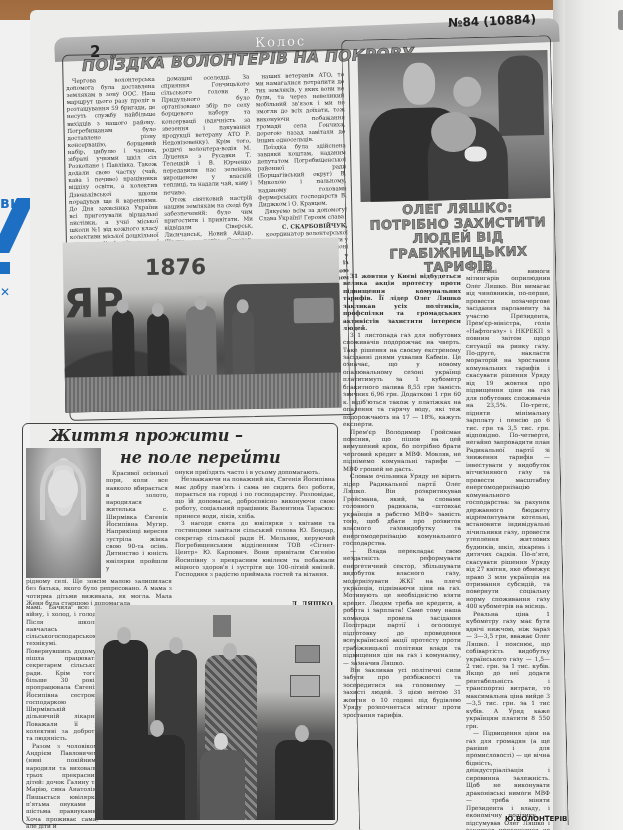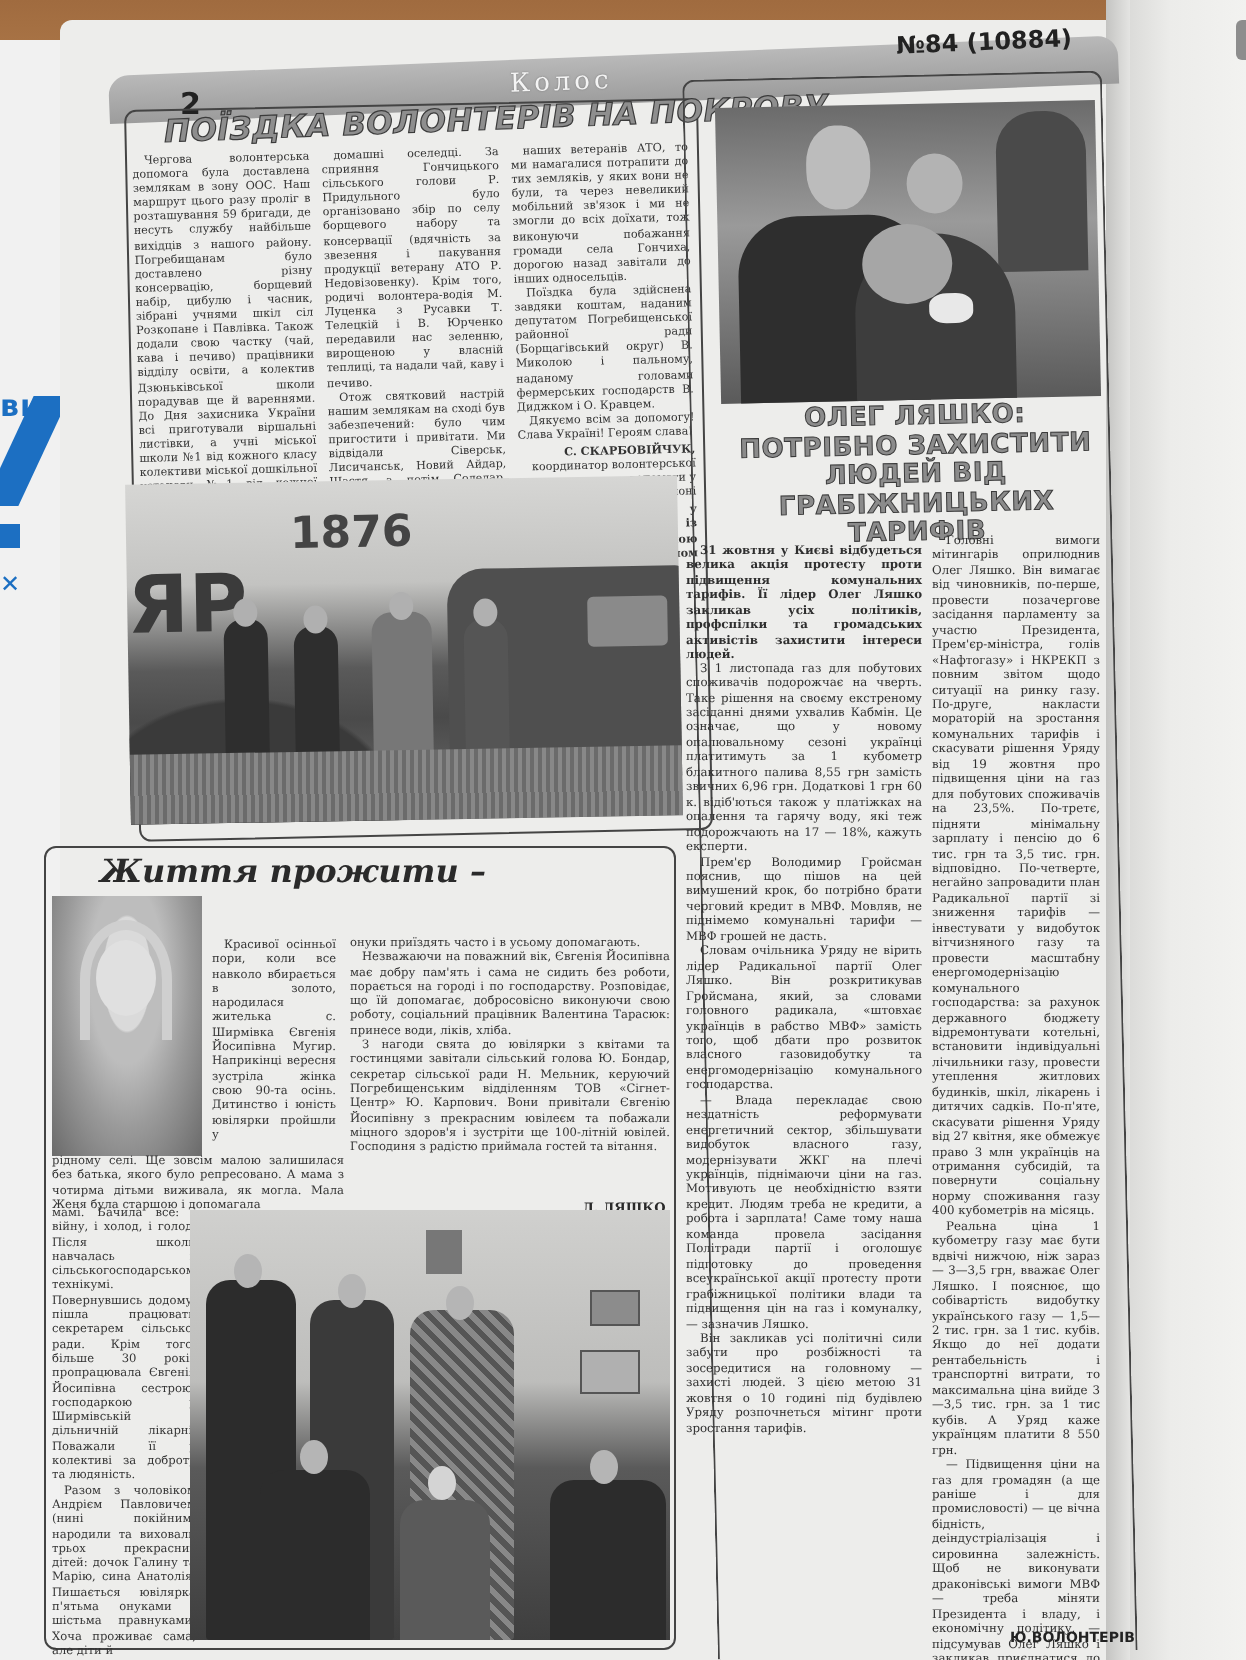--- a/index.html
+++ b/index.html
@@ -258,20 +258,21 @@
   <div class="person" style="left:122px;top:66px;width:30px;background:#777;"></div>
   <div class="head" style="left:131px;top:56px;"></div>
   <div class="person" style="left:168px;top:70px;background:#555;"></div>
   <div class="head" style="left:173px;top:60px;"></div>
   <div class="grass"></div>
 </div>
 
 <div class="a2-box"></div>
 <div class="a2-title">
   <span>Життя прожити –</span>
+  <span class="l2">не поле перейти</span>
 </div>
 <div class="portrait">
   <div class="scarf"></div>
   <div class="face"></div>
 </div>
 <div class="a2-text a2-narrow">
   <p>Красивої осінньої пори, коли все навколо вбирається в золото, народилася жителька с. Ширмівка Євгенія Йосипівна Мугир. Наприкінці вересня зустріла жінка свою 90-та осінь. Дитинство і юність ювілярки пройшли у</p>
 </div>
 <div class="a2-text a2-right">
   <p style="text-indent:0">онуки приїздять часто і в усьому допомагають.</p>

